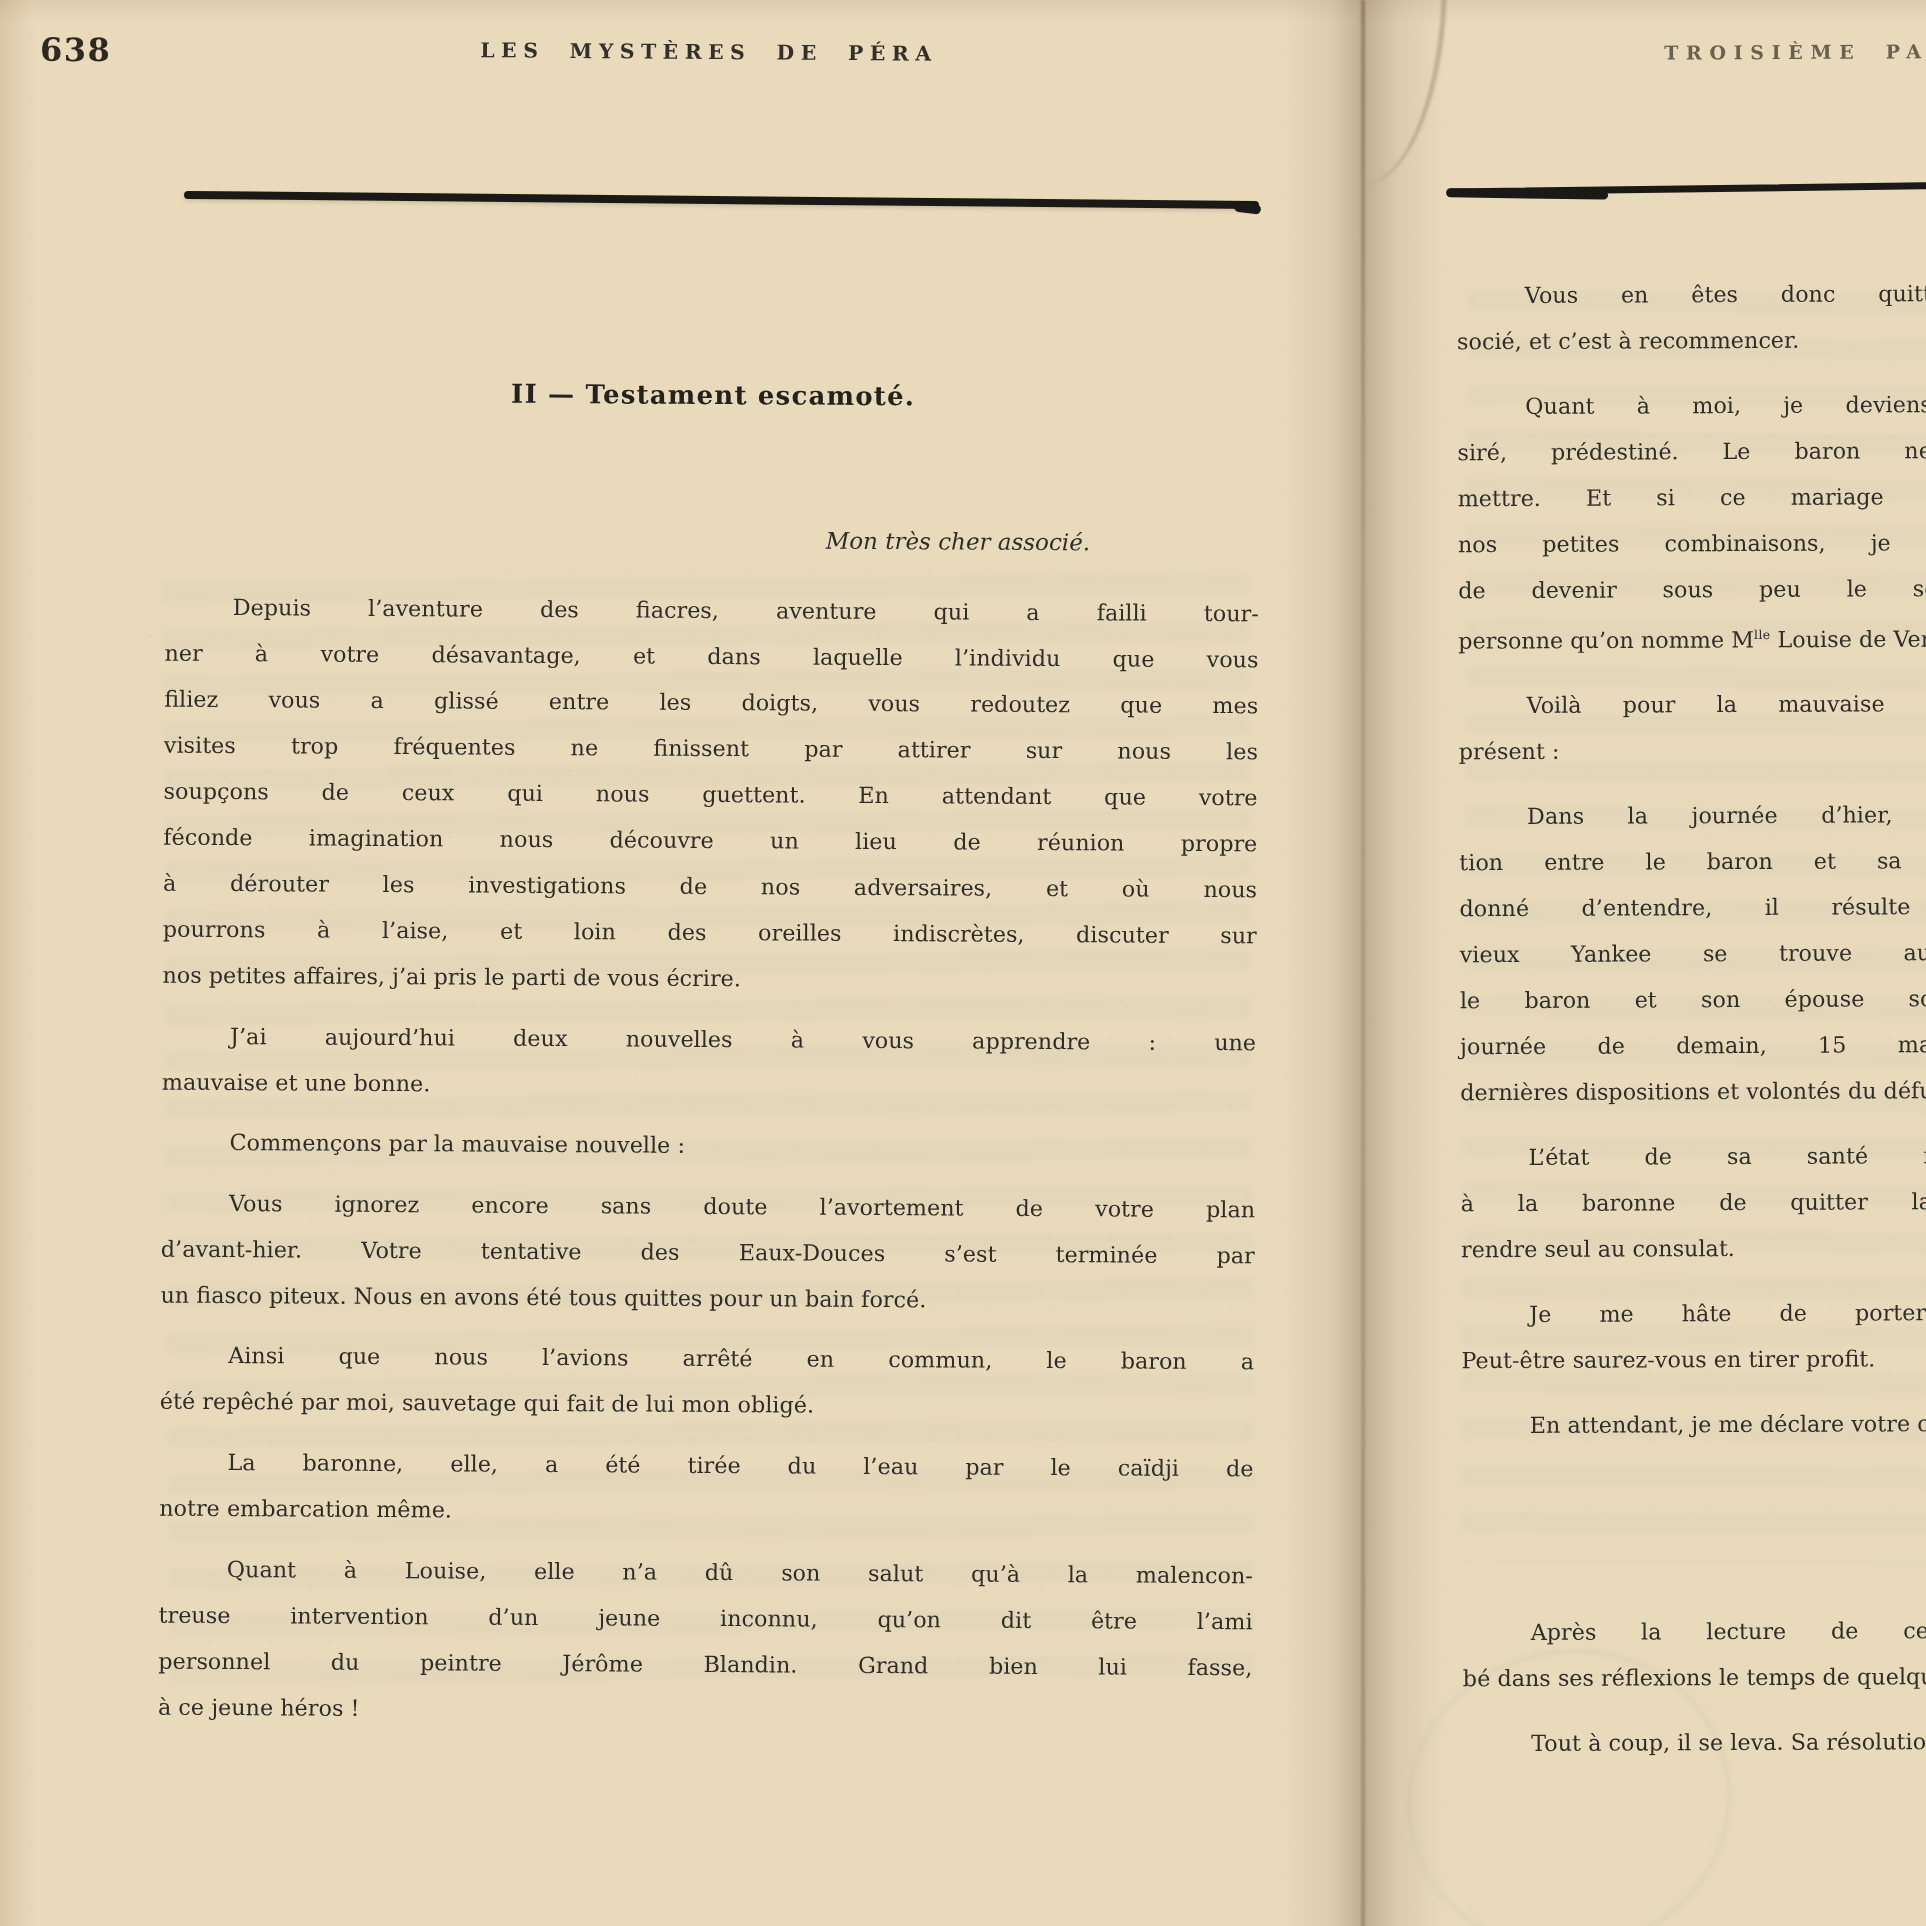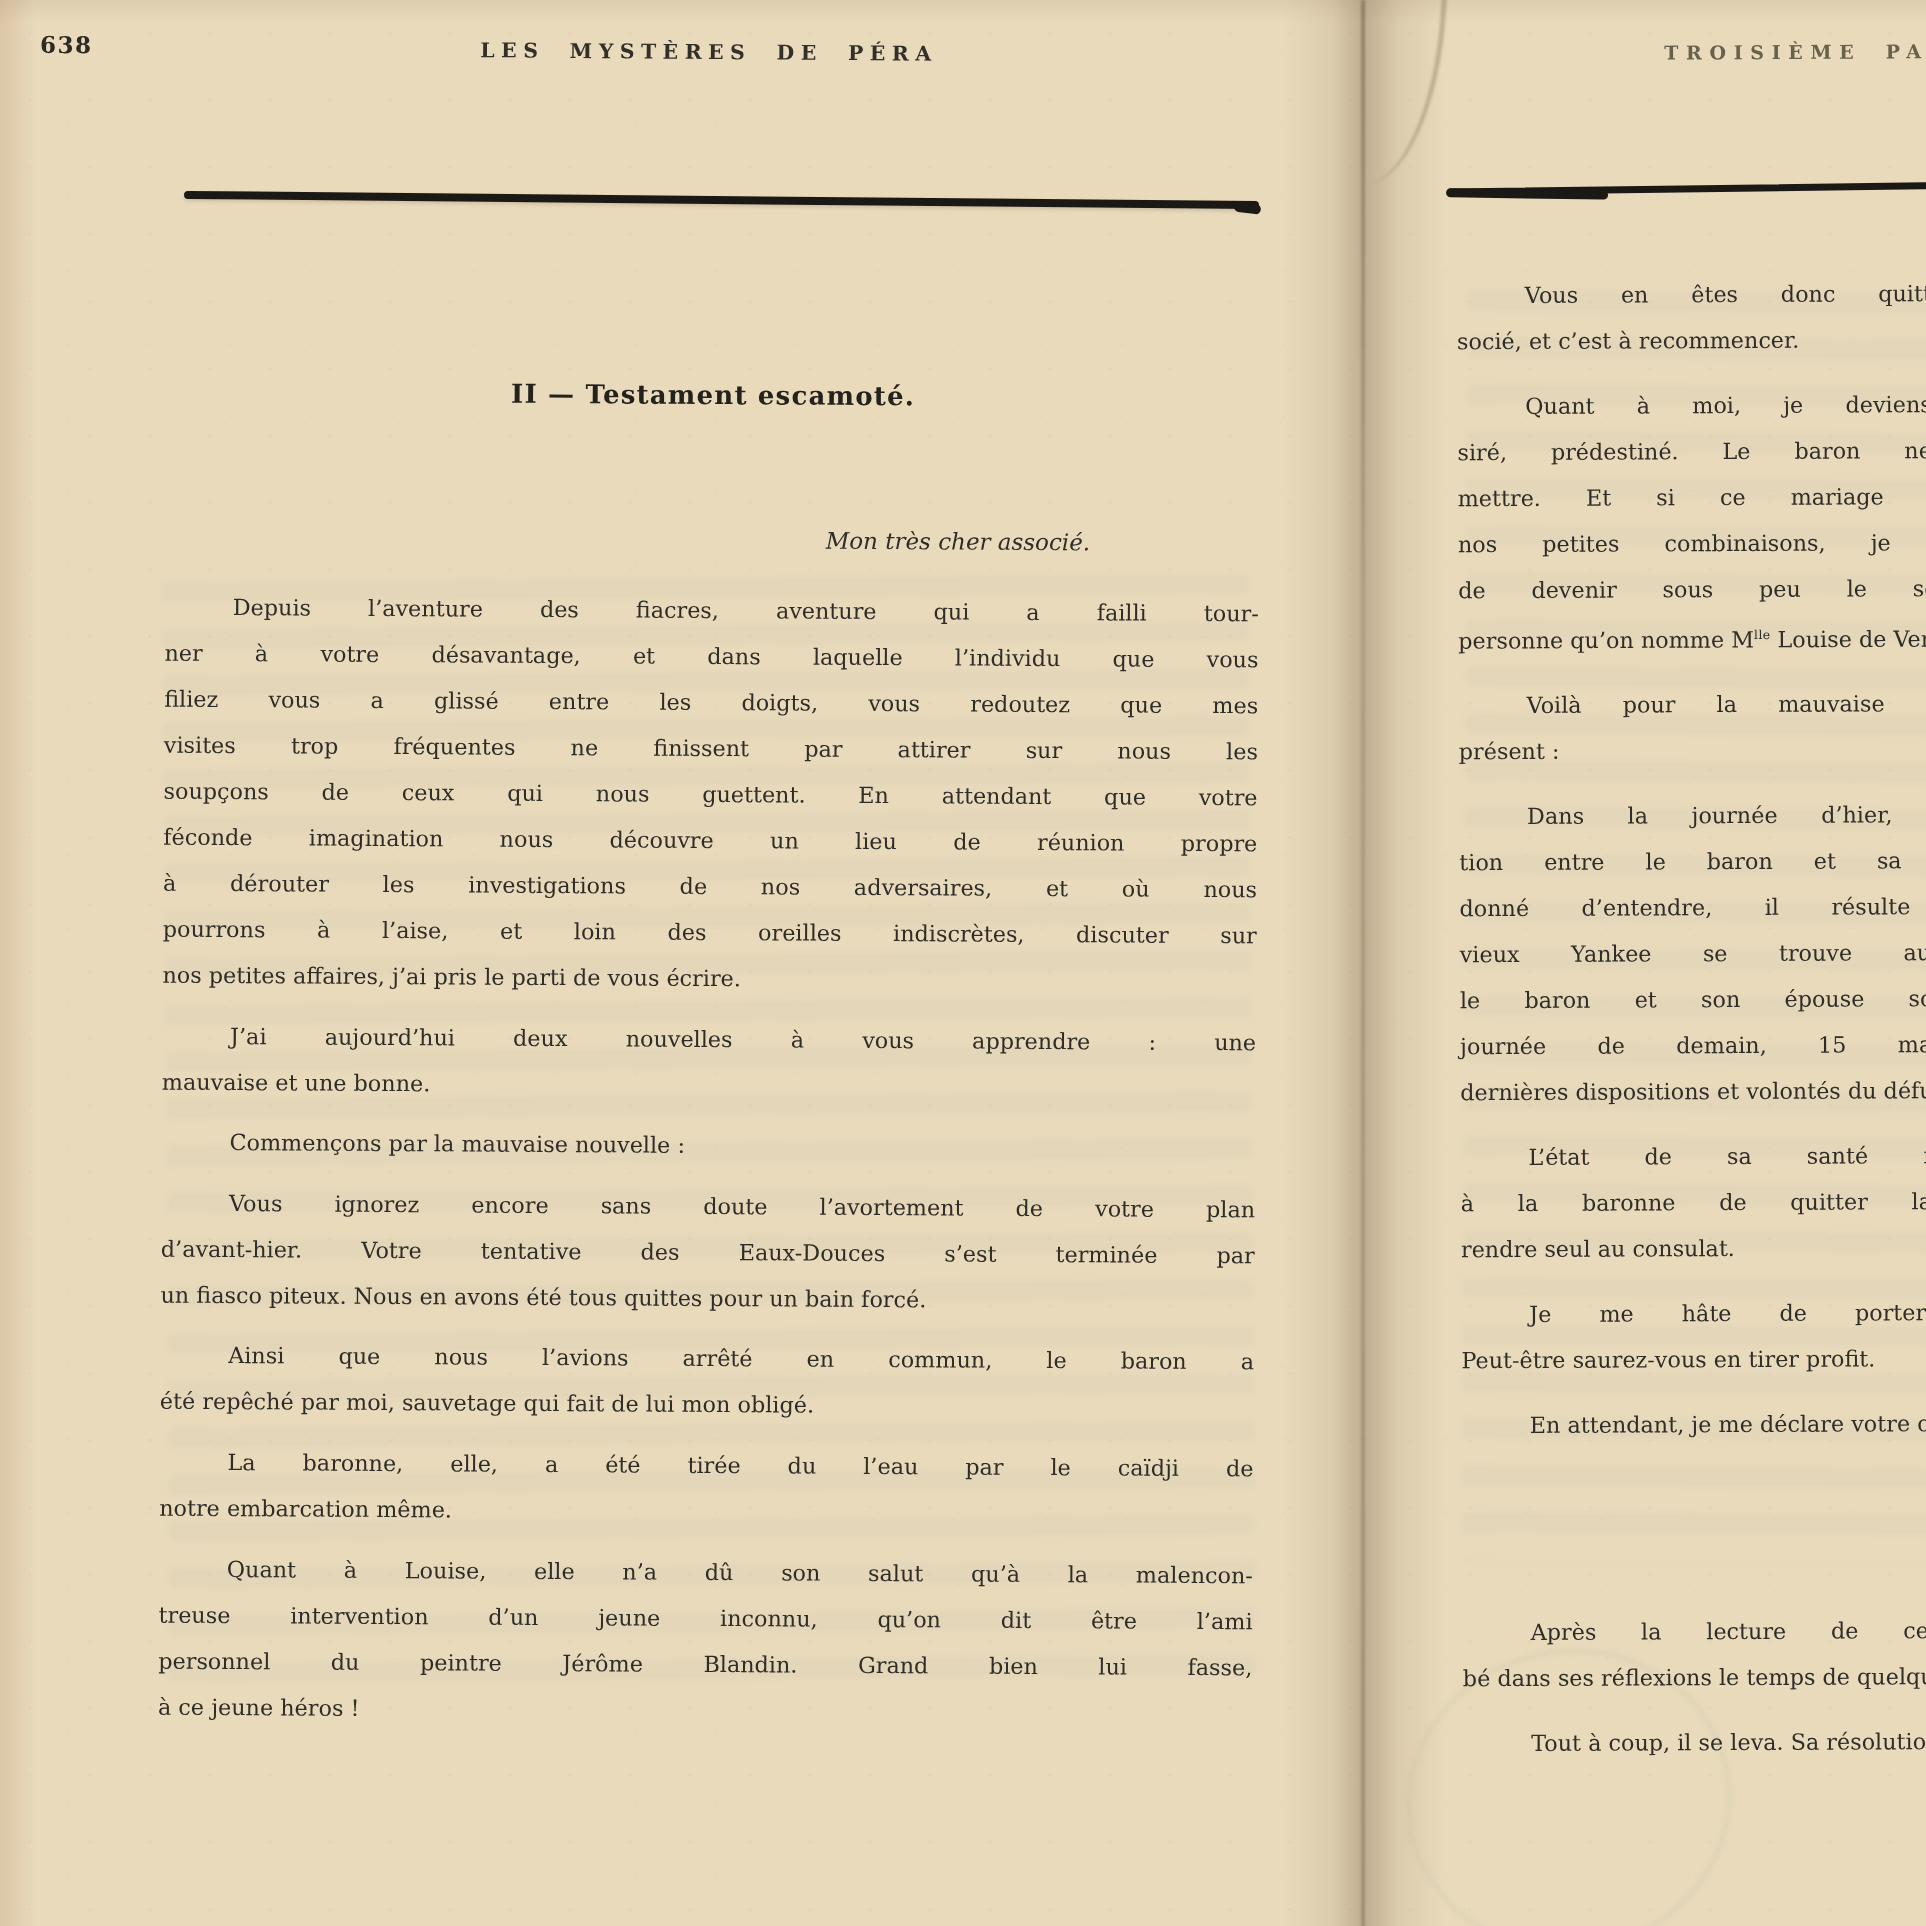--- a/index.html
+++ b/index.html
@@ -45,21 +45,21 @@
   .ghost{position:absolute;pointer-events:none;filter:blur(3.5px);
     background:repeating-linear-gradient(180deg,
       rgba(125,145,120,0.055) 0 20px, rgba(125,145,120,0) 20px 47px);}
   .ghost.gl{left:166px;top:578px;width:1086px;height:1117px;transform:rotate(-0.4deg);}
   .ghost.gr{left:1464px;top:293px;width:1017px;height:1271px;transform:rotate(0.3deg);}
   .stain{position:absolute;left:1406px;top:1649px;width:316px;height:293px;
     border:5.4px solid rgba(140,155,125,0.10);border-radius:50%;
     filter:blur(2.7px);transform:rotate(-12deg);}
 
   
-  .page-number{position:absolute;top:31px;font-size:23px;font-weight:700;
+  .page-number{position:absolute;top:31px;font-size:32px;font-weight:700;
     letter-spacing:1.5px;color:#2c2a23;}
   #pn-left{left:40px;transform:rotate(0.4deg);}
 
   .running-title{position:absolute;top:40px;font-weight:700;text-align:center;}
   #rt-left{left:162px;width:1094px;font-size:20.4px;letter-spacing:6.5px;word-spacing:11.6px;
     color:#33302a;transform:rotate(0.45deg);}
   #rt-right{left:1460px;width:1025px;padding-right:254px;box-sizing:border-box;
     font-size:19px;letter-spacing:7.7px;word-spacing:10px;color:#57513f;opacity:0.88;
     transform:rotate(-0.3deg);}
 

